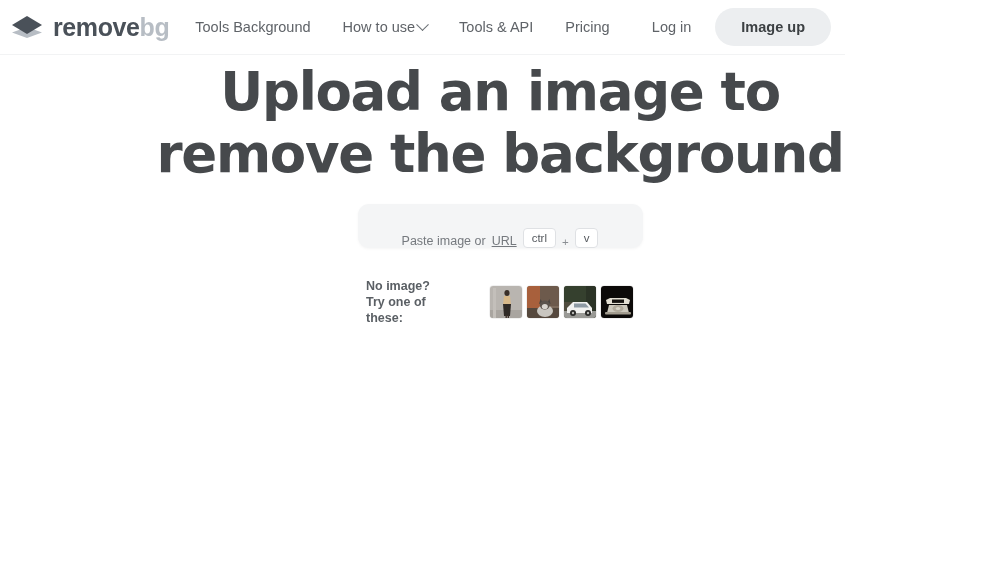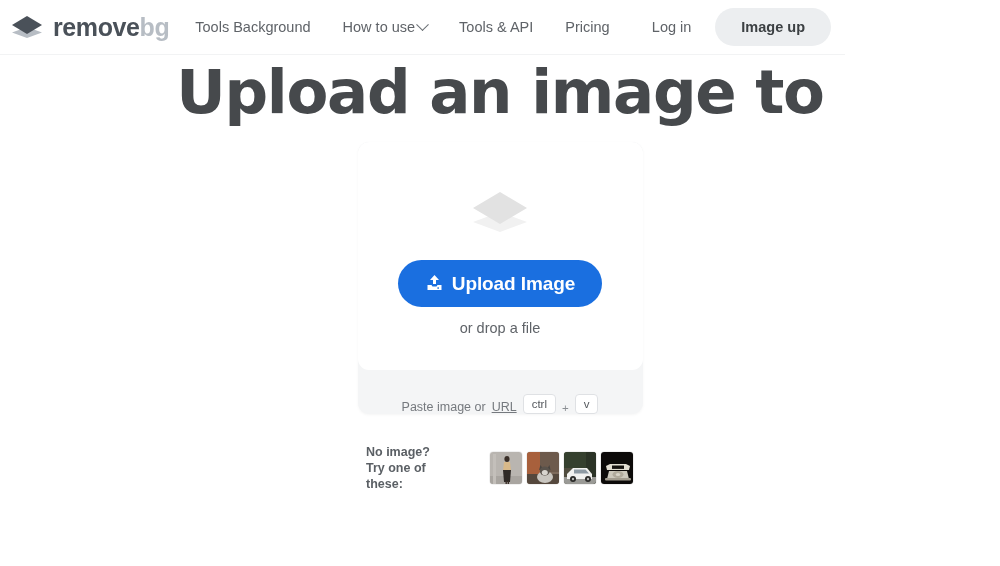--- a/index.html
+++ b/index.html
@@ -100,21 +100,21 @@
   }
 
   
   .hero {
     text-align: center;
     margin-top: 6px;
   }
 
   .hero h1 {
     font-family: "DejaVu Sans", sans-serif;
-    font-size: 61px;
+    font-size: 53px;
     line-height: 62px;
     font-weight: 700;
     letter-spacing: -1.3px;
     color: #46494c;
   }
 
   
   .card-wrap {
     display: flex;
     justify-content: center;
@@ -259,47 +259,27 @@
 
   <div class="header-right">
     <a class="login-link">Log in</a>
     <button class="signup-btn">Image up</button>
   </div>
 </div>
 
 <div class="hero">
   <h1>
     <span>Upload an image to</span><br>
+    <span>remove the background</span>
   </h1>
 </div>
 
 <div class="card-wrap">
   <div class="card">
 
-    <div class="card-top">
-      <span>
-        <svg class="placeholder-mark" viewBox="0 0 62 48">
-          <polygon points="31,24 58,34 31,44 4,34" fill="#f1f1f1"></polygon>
-          <polygon points="31,4 58,20 31,36 4,20" fill="#e2e2e2"></polygon>
-        </svg>
-      </span>
-
-      <button class="upload-btn">
-        <span>
-          <svg class="upload-icon" viewBox="0 0 19 19">
-            <path d="M9.5 1 L14 6 H11 V10 H8 V6 H5 Z" fill="#ffffff"></path>
-            <path d="M2.5 11 H6.5 L7.5 12.5 H11.5 L12.5 11 H16.5 V16 H2.5 Z" fill="#ffffff"></path>
-            <rect x="12.4" y="13.3" width="1.5" height="1.5" fill="#1a6fe0"></rect>
-          </svg>
-        </span>
-        <span>Upload Image</span>
-      </button>
-
-      <div class="drop-text">or drop a file</div>
-    </div>
 
     <div class="card-foot">
       <span>Paste image or</span>
       <a class="url-link">URL</a>
       <span class="kbd">ctrl</span>
       <span class="kbd-plus">+</span>
       <span class="kbd">v</span>
     </div>
 
   </div>

